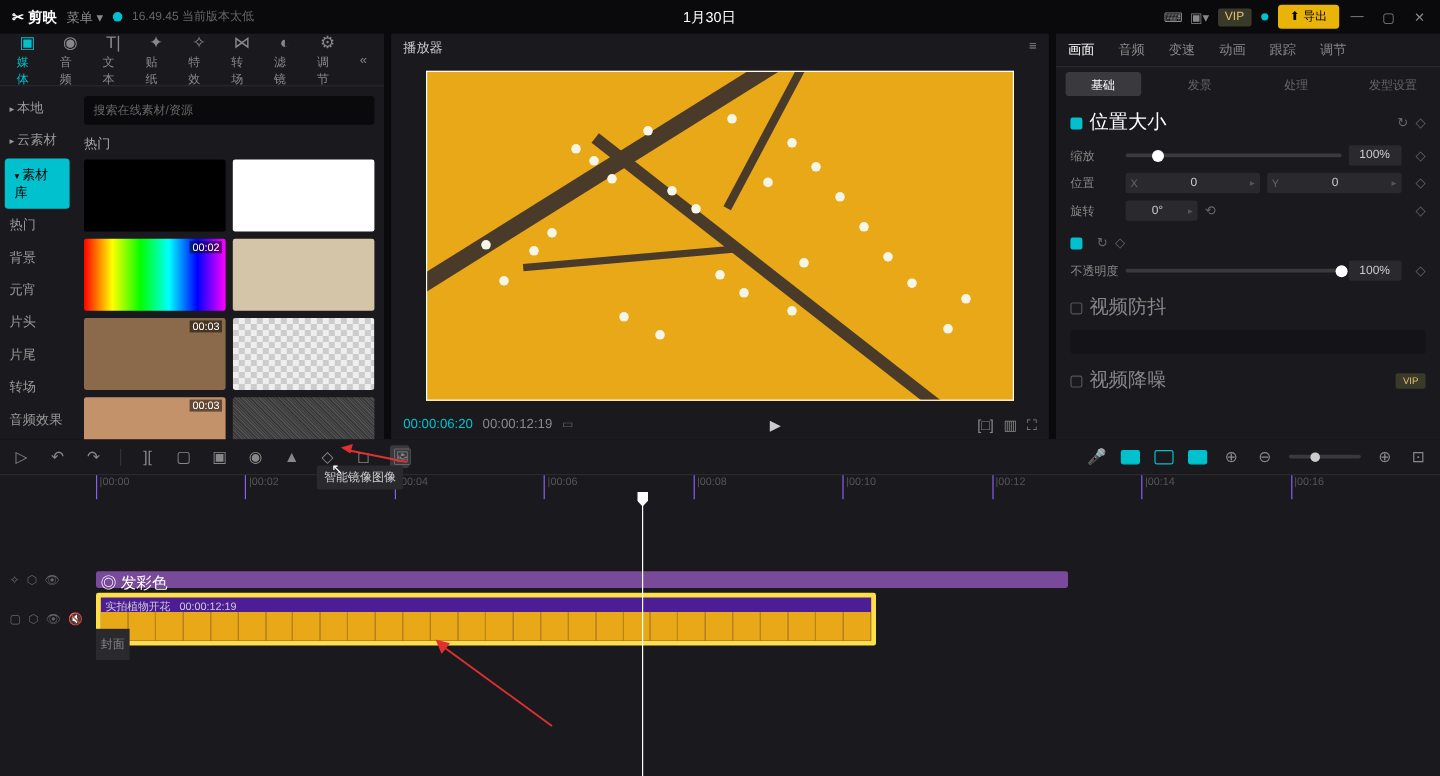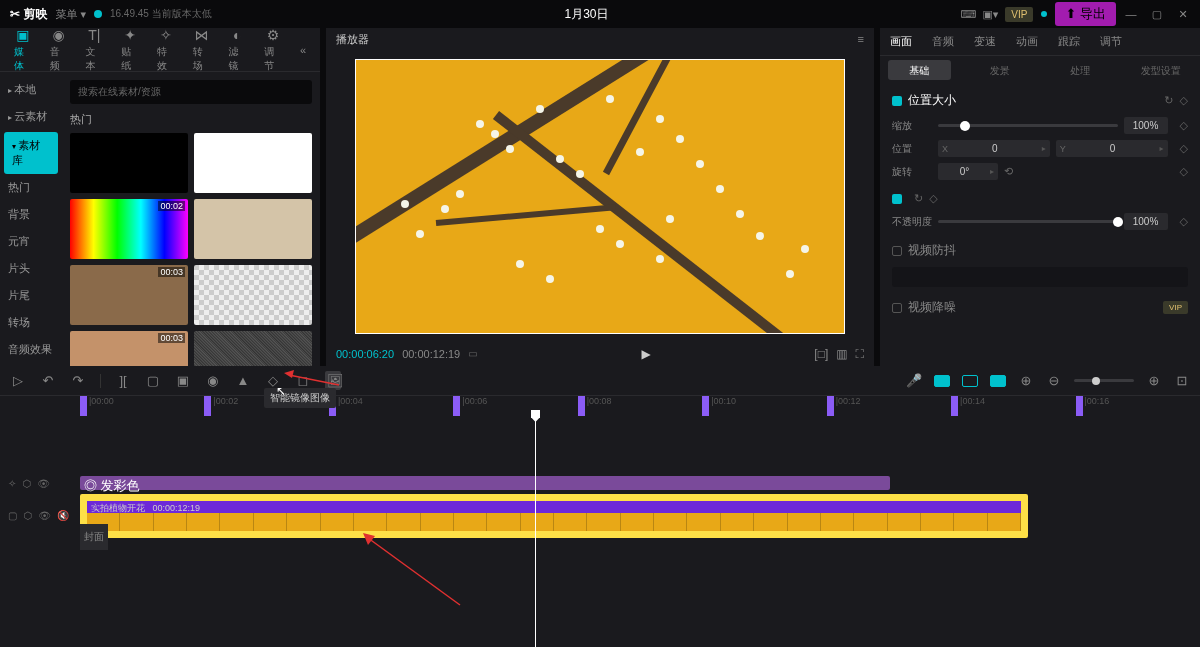--- a/index.html
+++ b/index.html
@@ -2,21 +2,21 @@
 <html><head>
 <meta charset="utf-8">
 <style>
 *{margin:0;padding:0;box-sizing:border-box;font-family:-apple-system,BlinkMacSystemFont,"Segoe UI",sans-serif}
 body{background:#0a0a0c;color:#ccc;font-size:11px;overflow:hidden;width:1200px;height:647px}
 .titlebar{height:28px;background:#0a0a0c;display:flex;align-items:center;padding:0 10px;gap:8px}
 .logo{color:#fff;font-weight:bold;font-size:12px}
 .titlebar-center{flex:1;text-align:center;color:#fff;font-size:12px}
 .win-controls{display:flex;gap:12px;align-items:center}
 .win-btn{width:14px;height:14px;display:flex;align-items:center;justify-content:center;cursor:pointer;color:#888}
-.export-btn{background:#a21caf;color:#000;padding:3px 10px;border-radius:3px;font-size:13px;cursor:pointer}
+.export-btn{background:#eab308;color:#000;padding:3px 10px;border-radius:3px;font-size:10px;cursor:pointer}
 .vip-badge{background:#3a3a2a;color:#e0c070;padding:2px 6px;border-radius:2px;font-size:10px}
 .main-area{display:flex;height:338px}
 .left-panel{width:320px;background:#1a1a1e;display:flex;flex-direction:column}
 .top-tabs{display:flex;height:44px;border-bottom:1px solid #2a2a2e;padding:0 6px;gap:2px}
 .top-tab{display:flex;flex-direction:column;align-items:center;justify-content:center;padding:4px 8px;cursor:pointer;color:#888;min-width:32px}
 .top-tab.active{color:#00c1cd}
 .top-tab-icon{font-size:14px;margin-bottom:2px}
 .top-tab-label{font-size:10px}
 .collapse-btn{margin-left:auto;display:flex;align-items:center;padding:0 8px;color:#888;cursor:pointer}
 .left-content{display:flex;flex:1;overflow:hidden}
@@ -44,21 +44,21 @@
 .prop-tabs{display:flex;height:28px;border-bottom:1px solid #2a2a2e}
 .prop-tab{padding:6px 10px;cursor:pointer;color:#888;font-size:11px}
 .prop-tab.active{color:#fff}
 .prop-subtabs{display:flex;height:28px;padding:4px 8px;gap:18px}
 .prop-subtab{flex:1;text-align:center;padding:4px;cursor:pointer;color:#666;font-size:10px;border-radius:3px}
 .prop-subtab.active{background:#3a3a3e;color:#fff}
 .prop-content{padding:8px 12px;flex:1;overflow:auto}
 .prop-section{margin-bottom:12px}
 .prop-section-header{display:flex;align-items:center;margin-bottom:8px}
 .prop-check{width:10px;height:10px;background:#00c1cd;border-radius:2px;margin-right:6px}
-.prop-section-title{color:#fff;font-size:12px;flex:1}
+.prop-section-title{color:#fff;font-size:16px;flex:1}
 .prop-reset{color:#666;cursor:pointer;font-size:11px;margin-left:6px}
 .prop-row{display:flex;align-items:center;margin-bottom:6px;gap:6px}
 .prop-label{width:40px;color:#888;font-size:10px}
 .slider{flex:1;height:3px;background:#3a3a3e;border-radius:2px;position:relative;cursor:pointer}
 .slider-thumb{position:absolute;width:10px;height:10px;background:#fff;border-radius:50%;top:-3px;transform:translateX(-50%)}
 .prop-input{background:#2a2a2e;border:none;color:#ccc;padding:3px 6px;width:44px;font-size:10px;text-align:center;border-radius:2px}
 .prop-dropdown{background:#2a2a2e;border:none;color:#ccc;padding:4px 8px;flex:1;font-size:10px;border-radius:2px}
 .xy-input{background:#2a2a2e;padding:3px 4px;border-radius:2px;display:flex;align-items:center;gap:3px;flex:1}
 .xy-label{color:#666;font-size:9px}
 .xy-val{color:#ccc;font-size:10px;flex:1;text-align:center}
@@ -66,29 +66,29 @@
 .timeline-area{background:#1a1a1e;height:281px;display:flex;flex-direction:column}
 .timeline-toolbar{height:30px;display:flex;align-items:center;padding:0 10px;gap:14px;border-bottom:1px solid #2a2a2e}
 .tl-tool{color:#888;cursor:pointer;font-size:13px;width:16px;text-align:center}
 .tl-tool.highlighted{background:#3a3a3e;border-radius:2px;padding:2px}
 .tl-right-tools{margin-left:auto;display:flex;gap:12px;align-items:center}
 .mic-icon{color:#888}
 .segment-btn{width:16px;height:12px;border:1px solid #00c1cd;border-radius:2px;cursor:pointer}
 .zoom-slider{width:60px;height:3px;background:#3a3a3e;border-radius:2px;position:relative}
 .zoom-thumb{position:absolute;width:8px;height:8px;background:#ccc;border-radius:50%;top:-2px;left:30%}
 .timeline-ruler{height:20px;display:flex;padding-left:80px;position:relative;color:#555;font-size:9px}
-.ruler-mark{flex:1;border-left:7px solid #8b5cf6;padding-left:2px}
+.ruler-mark{flex:1;border-left:1px solid #8b5cf6;padding-left:2px}
 .timeline-tracks{flex:1;position:relative;padding-left:0}
 .track-controls{position:absolute;left:0;width:70px;display:flex;flex-direction:column;gap:4px;padding:4px}
 .track-ctrl-row{display:flex;gap:6px;padding:2px 4px;color:#666;font-size:10px}
 .playhead{position:absolute;left:535px;top:0;bottom:0;width:1px;background:#fff;z-index:10}
 .playhead::before{content:"";position:absolute;top:-6px;left:-4px;width:9px;height:12px;background:#fff;clip-path:polygon(0 0,100% 0,100% 60%,50% 100%,0 60%)}
 .track-area{margin-left:80px;padding-top:60px}
 .adj-track{height:14px;background:#7a4a9a;border-radius:2px;margin-bottom:4px;width:810px;padding:1px 4px;font-size:13px;color:#fff}
-.video-track{height:44px;width:948px;border:7px solid #fde047;background:#6d28d9;border-radius:2px;position:relative;overflow:hidden}
+.video-track{height:44px;width:650px;border:4px solid #fde047;background:#4c1d95;border-radius:2px;position:relative;overflow:hidden}
 .clip-label{position:absolute;top:1px;left:4px;font-size:9px;color:#ccc;z-index:2}
 .clip-frames{display:flex;height:100%;padding-top:12px}
 .clip-frame{flex:1;background:#e8a817;border-right:1px solid rgba(0,0,0,.2)}
 .cover-label{position:absolute;left:80px;top:108px;color:#888;font-size:10px;background:#2a2a2e;padding:6px 4px;writing-mode:horizontal-tb}
 .arrow-red{position:absolute;pointer-events:none}
 .tooltip{position:absolute;left:264px;top:388px;background:#2a2a2e;color:#ccc;padding:3px 6px;font-size:10px;border-radius:2px;z-index:20}
 .cursor-arrow{position:absolute;left:276px;top:384px;z-index:21;color:#fff;font-size:12px}
 
 .branch{position:absolute;background:#4a3a2a;transform-origin:left center}
 .b1{width:420px;height:14px;top:180px;left:-20px;transform:rotate(-32deg)}

